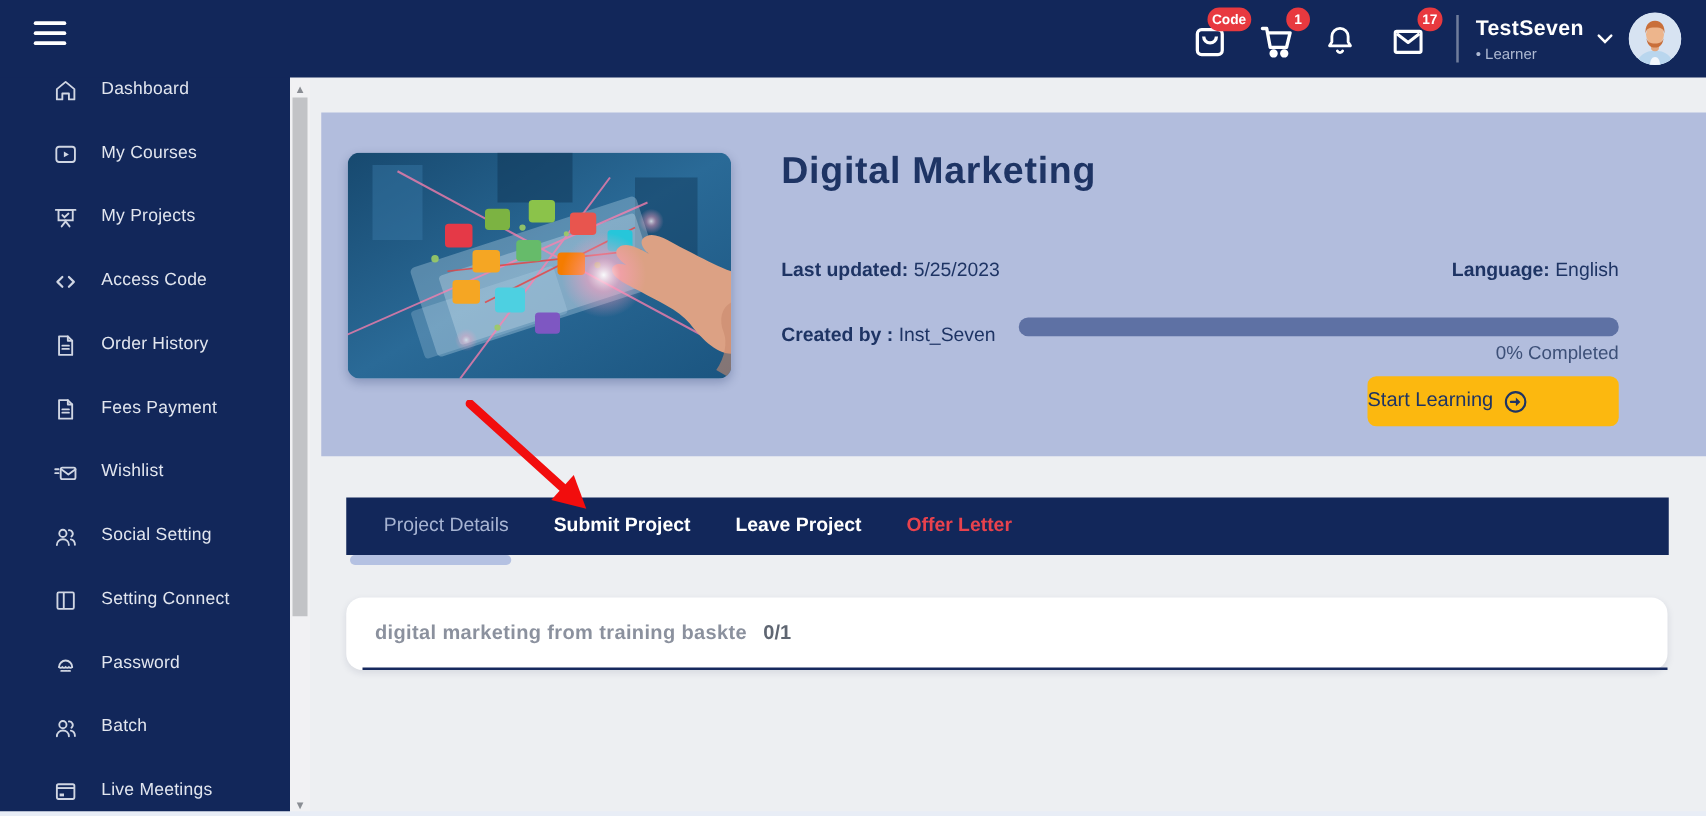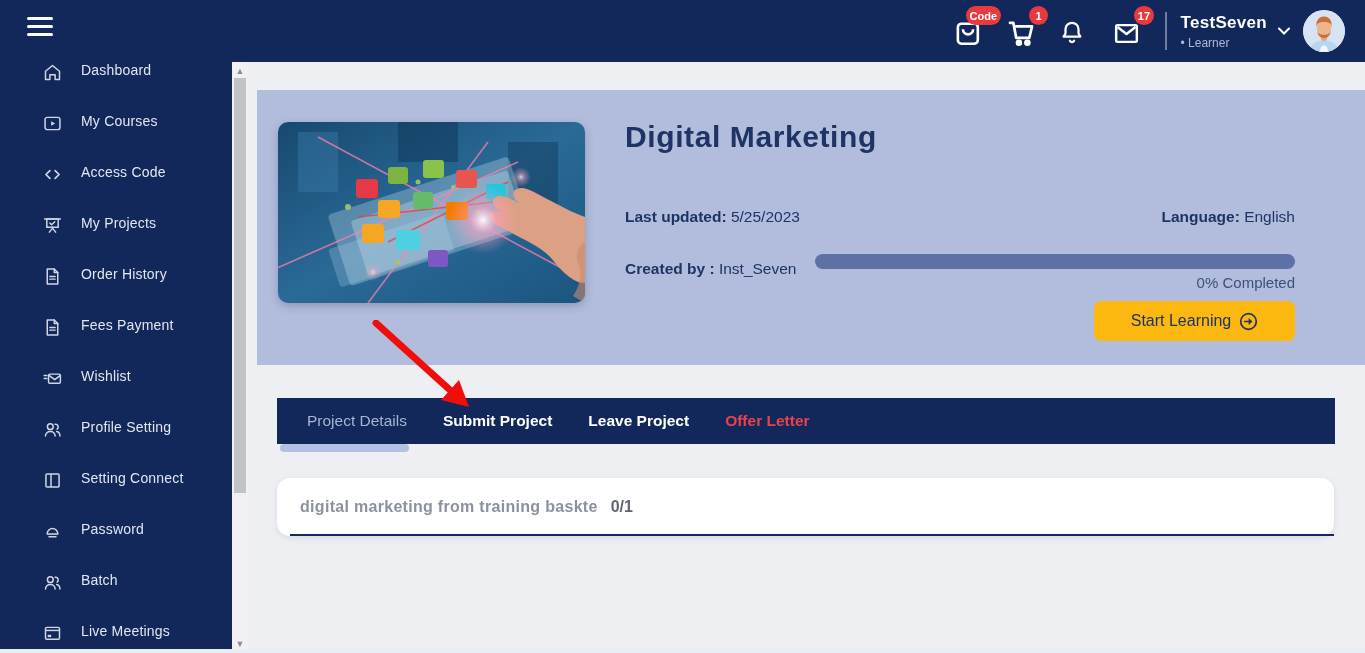--- a/index.html
+++ b/index.html
@@ -54,21 +54,21 @@
   #last-updated { left:368px; top:118px; }
   #language { right:70px; top:118px; }
   #created-by { left:368px; top:170px; }
   #progressbar { position:absolute; left:558px; top:164px; width:480px; height:15px;
                  background:#5e71a4; border-radius:8px; overflow:hidden; }
   #progress-fill { height:100%; background:#5e71a4; border-radius:8px; }
   #progress-label { position:absolute; left:558px; top:184px; width:480px; text-align:right;
                     font-size:15px; color:#3d5078; }
   #start-btn { position:absolute; left:837px; top:211px; width:201px; height:40px; background:#fcb80f;
                border:none; border-radius:7px; color:#1e3464; font-size:16px; cursor:pointer;
-               display:flex; align-items:center; justify-content:center; gap:8px;
+               display:flex; align-items:center; gap:8px;
                font-family:"Liberation Sans",sans-serif; }
 
   
   #tabbar { position:absolute; left:29px; top:336px; width:1058px; height:46px; background:#12275a;
             display:flex; align-items:center; padding-left:12px; }
   .tab { padding:0 18px; font-size:15.5px; cursor:pointer; white-space:nowrap; }
   .tab--muted  { color:#a7b4d2; font-weight:normal; }
   .tab--bold   { color:#fff; font-weight:bold; }
   .tab--danger { color:#e8424d; font-weight:600; }
   #tab-underline { position:absolute; left:3px; top:46px; width:129px; height:8px;
@@ -106,40 +106,40 @@
         <span class="ic">
           <svg viewBox="0 0 24 24" fill="none" stroke="#dfe4ee" stroke-width="1.7">
               <rect x="3.5" y="5" width="17" height="14" rx="2.5"></rect>
               <path d="M10.4 9.4 15 12l-4.6 2.6z" fill="#dfe4ee" stroke="none"></path>
             </svg>
         </span>
         <span class="lbl">My Courses</span>
       </div>
       <div class="m-item">
         <span class="ic">
-          <svg viewBox="0 0 24 24" fill="none" stroke="#dfe4ee" stroke-width="2" stroke-linecap="round" stroke-linejoin="round">
-              <path d="M9 7.5 4.5 12 9 16.5"></path>
-              <path d="M15 7.5 19.5 12 15 16.5"></path>
-            </svg>
-        </span>
-        <span class="lbl">Access Code</span>
-      </div>
-      <div class="m-item">
-        <span class="ic">
           <svg viewBox="0 0 24 24" fill="none" stroke="#dfe4ee" stroke-width="1.7" stroke-linecap="round">
               <path d="M3 4.5h18"></path>
               <rect x="5.5" y="4.5" width="13" height="9.5"></rect>
               <path d="M9 9.2l2 2 3.6-3.4"></path>
               <path d="M12 14v1.6M12 15l-3.6 4.6M12 15l3.6 4.6"></path>
             </svg>
         </span>
         <span class="lbl">My Projects</span>
       </div>
       <div class="m-item">
         <span class="ic">
+          <svg viewBox="0 0 24 24" fill="none" stroke="#dfe4ee" stroke-width="2" stroke-linecap="round" stroke-linejoin="round">
+              <path d="M9 7.5 4.5 12 9 16.5"></path>
+              <path d="M15 7.5 19.5 12 15 16.5"></path>
+            </svg>
+        </span>
+        <span class="lbl">Access Code</span>
+      </div>
+      <div class="m-item">
+        <span class="ic">
           <svg viewBox="0 0 24 24" fill="none" stroke="#dfe4ee" stroke-width="1.7" stroke-linecap="round" stroke-linejoin="round">
               <path d="M6 3.5h8l4 4v13H6z"></path>
               <path d="M14 3.5v4h4"></path>
               <path d="M9 12h6M9 15h6"></path>
             </svg>
         </span>
         <span class="lbl">Order History</span>
       </div>
       <div class="m-item">
         <span class="ic">
@@ -163,21 +163,21 @@
       </div>
       <div class="m-item">
         <span class="ic">
           <svg viewBox="0 0 24 24" fill="none" stroke="#dfe4ee" stroke-width="1.7" stroke-linecap="round">
               <circle cx="9.5" cy="8.8" r="3.3"></circle>
               <path d="M4 19.5c0-3.2 2.4-5.3 5.5-5.3s5.5 2.1 5.5 5.3"></path>
               <path d="M15 5.9a3.2 3.2 0 0 1 2.3 5.7"></path>
               <path d="M16.8 14.3c2.4.5 3.7 2.4 3.7 5"></path>
             </svg>
         </span>
-        <span class="lbl">Profile Setting</span>
+        <span class="lbl">Social Setting</span>
       </div>
       <div class="m-item">
         <span class="ic">
           <svg viewBox="0 0 24 24" fill="none" stroke="#dfe4ee" stroke-width="1.7">
               <rect x="4.5" y="4.5" width="15" height="15" rx="1.2"></rect>
               <path d="M10.3 4.5v15"></path>
             </svg>
         </span>
         <span class="lbl">Setting Connect</span>
       </div>

